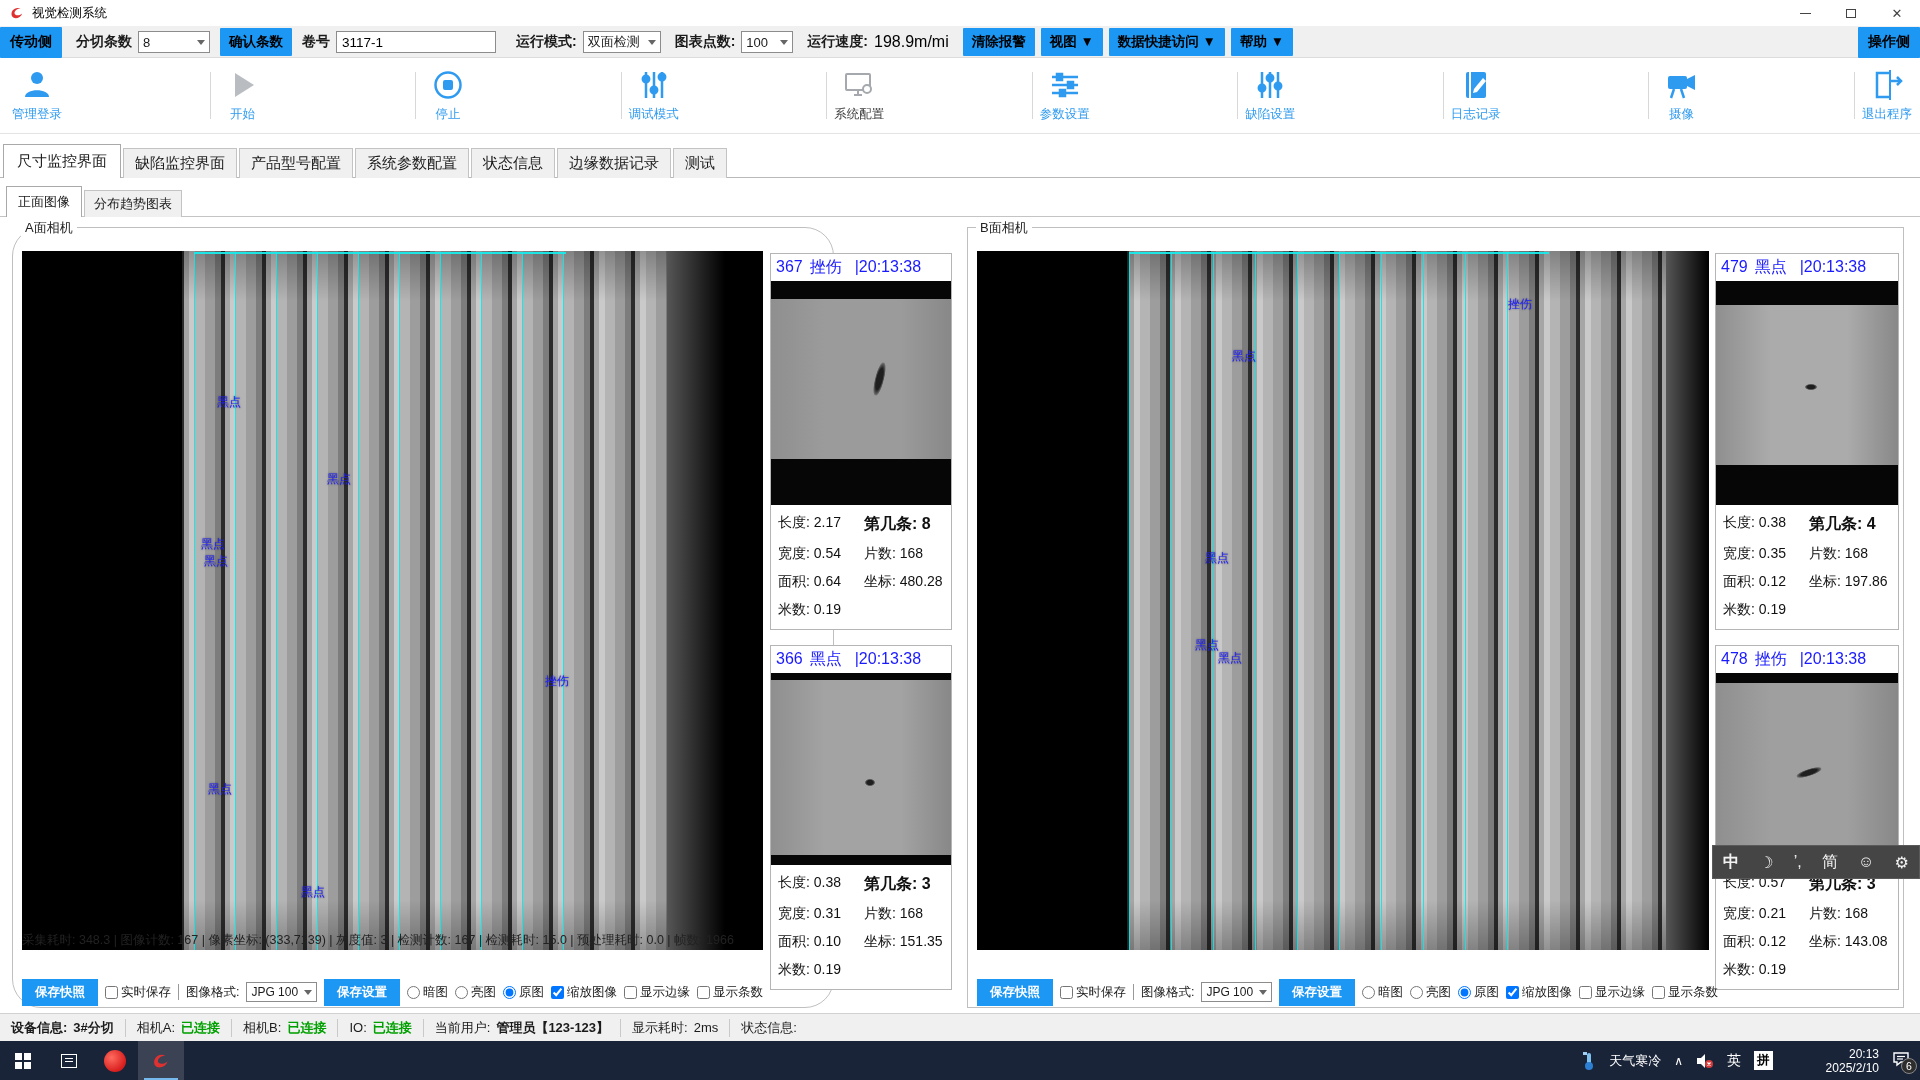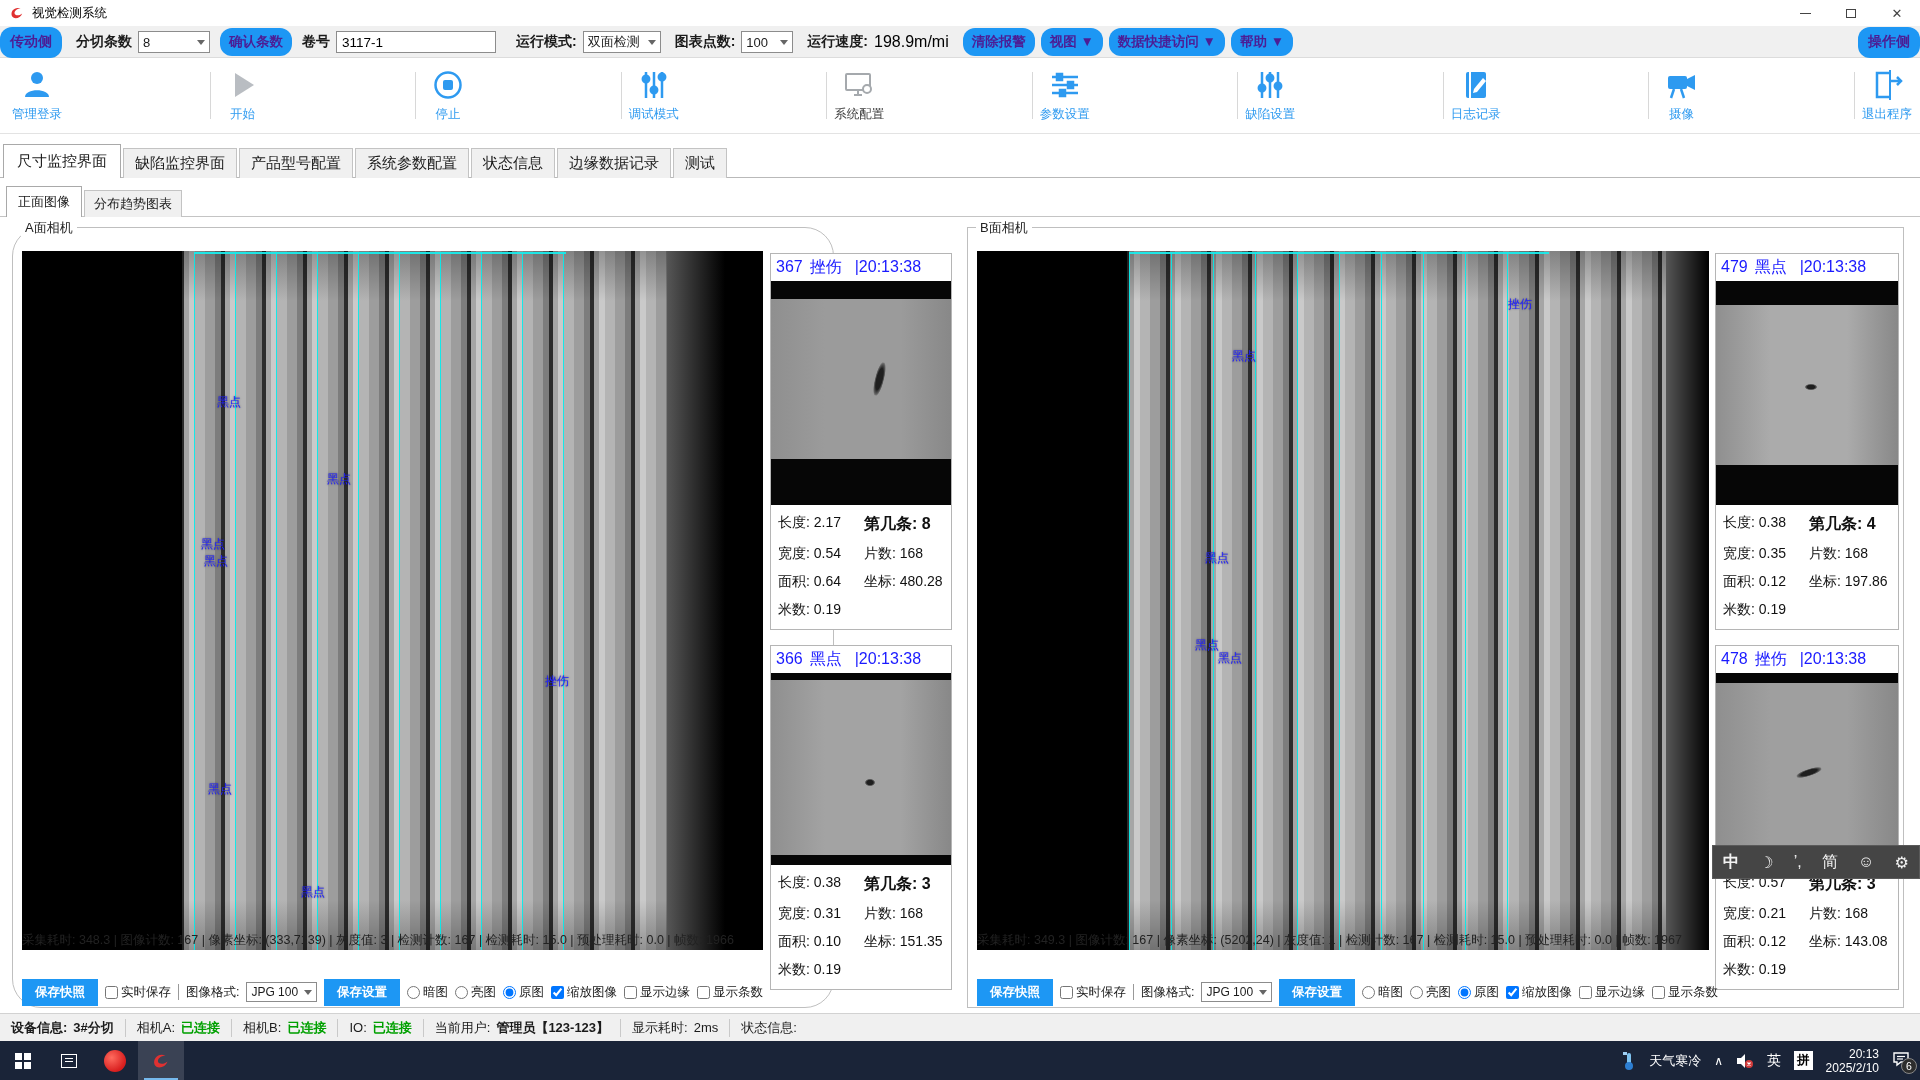--- a/index.html
+++ b/index.html
@@ -14,21 +14,21 @@
   .winbtns { margin-left:auto; display:flex; height:100%; }
   .winbtn { width:46px; height:100%; display:flex; align-items:center; justify-content:center; color:#444; }
   .glyph-min { width:11px; height:1px; background:#444; display:block; }
   .glyph-max { width:10px; height:9px; border:1px solid #444; display:block; }
   .glyph-close { font-size:13px; line-height:1; }
 
   
   #topbar { position:absolute; left:0; top:27px; width:1920px; height:31px; background:#f0f0f0;
     border-bottom:1px solid #dcdcdc; display:flex; align-items:center; }
   .btn { border:none; cursor:pointer; font-family:inherit; }
-  .accent { background:#1d97f4; color:#4c1d95; font-size:13.5px; font-weight:bold; padding:5px 9px; border-radius:12px; }
+  .accent { background:#1d97f4; color:#000000; font-size:13.5px; font-weight:bold; padding:5px 9px; border-radius:1px; }
   .side-btn { height:31px; font-size:14px; padding:0 10px; }
   .tb-label { font-weight:bold; font-size:14px; }
   .combo { background:#fff; border:1px solid #8c8c8c; height:22px; display:flex; align-items:center;
     padding:0 4px; position:relative; font-size:13px; }
   .combo .arr { width:0; height:0; border-left:4px solid transparent; border-right:4px solid transparent;
     border-top:5px solid #666; margin-left:auto; }
   .txt { border:1px solid #8c8c8c; height:22px; padding:8px 5px; font-size:13.5px; font-family:inherit; }
   .speed { font-size:16px; color:#000; }
   .ml6{margin-left:6px;} .ml10{margin-left:10px;} .ml14{margin-left:14px;} .ml20{margin-left:20px;}
 
@@ -129,21 +129,21 @@
   .tile { width:46px; height:39px; display:flex; align-items:center; justify-content:center; cursor:pointer; position:relative; }
   .tile.active { background:rgba(255,255,255,.14); }
   .tile.active::after { content:""; position:absolute; left:6px; right:6px; bottom:0; height:2px; background:#76b9ed; }
   .startgrid { width:16px; height:16px; display:grid; grid-template-columns:7px 7px; grid-template-rows:7px 7px; gap:2px; }
   .startgrid i { background:#fff; }
   .tviews { width:16px; height:14px; border:1px solid #fff; position:relative; }
   .tviews::before { content:""; position:absolute; left:3px; top:3px; right:3px; height:1px; background:#fff; box-shadow:0 3px 0 #fff; }
   .reddot { width:22px; height:22px; border-radius:50%; background:radial-gradient(circle at 35% 35%, #ff6b5e, #d81e1e 70%); }
   .swoosh2 { width:20px; height:20px; }
   #tb-right { margin-left:auto; display:flex; align-items:center; gap:13px; padding-right:10px; font-size:13px; }
-  .timebox { text-align:right; font-size:12px; line-height:14px; }
+  .timebox { text-align:right; font-size:12px; line-height:14px;margin-left:40px; }
   .pinbox { background:#fff; color:#000; font-size:12.5px; padding:1px 3px; font-weight:bold; }
   .noti { position:relative; }
   .badge6 { position:absolute; right:-7px; bottom:-4px; width:16px; height:16px; border-radius:50%;
     background:#2d2d2d; border:1px solid #888; color:#fff; font-size:10.5px; display:flex; align-items:center; justify-content:center; }
 </style>
 </head>
 <body>
 
 <div id="titlebar">
   <svg class="logo" viewBox="0 0 20 20">
@@ -448,21 +448,20 @@
         <div><span>宽度:</span> <span>0.21</span></div>
         <div><span>片数:</span> <span>168</span></div>
         <div><span>面积:</span> <span>0.12</span></div>
         <div><span>坐标:</span> <span>143.08</span></div>
         <div><span>米数:</span> <span>0.19</span></div>
         <div></div>
       </div>
     </div>
   </div>
 
-  <div class="statline">采集耗时: 349.3 | 图像计数: 167 | 像素坐标: (5202,24) | 灰度值: 1 | 检测计数: 167 | 检测耗时: 15.0 | 预处理耗时: 0.0 | 帧数: 1967</div>
 
   <div class="controls">
     <button class="btn-sm">保存快照</button>
     <label class="chk">
         <input type="checkbox" style="">
         <span>实时保存</span>
       </label>
     <span class="vsep"></span>
     <span>图像格式:</span>
     <div class="combo sm">

